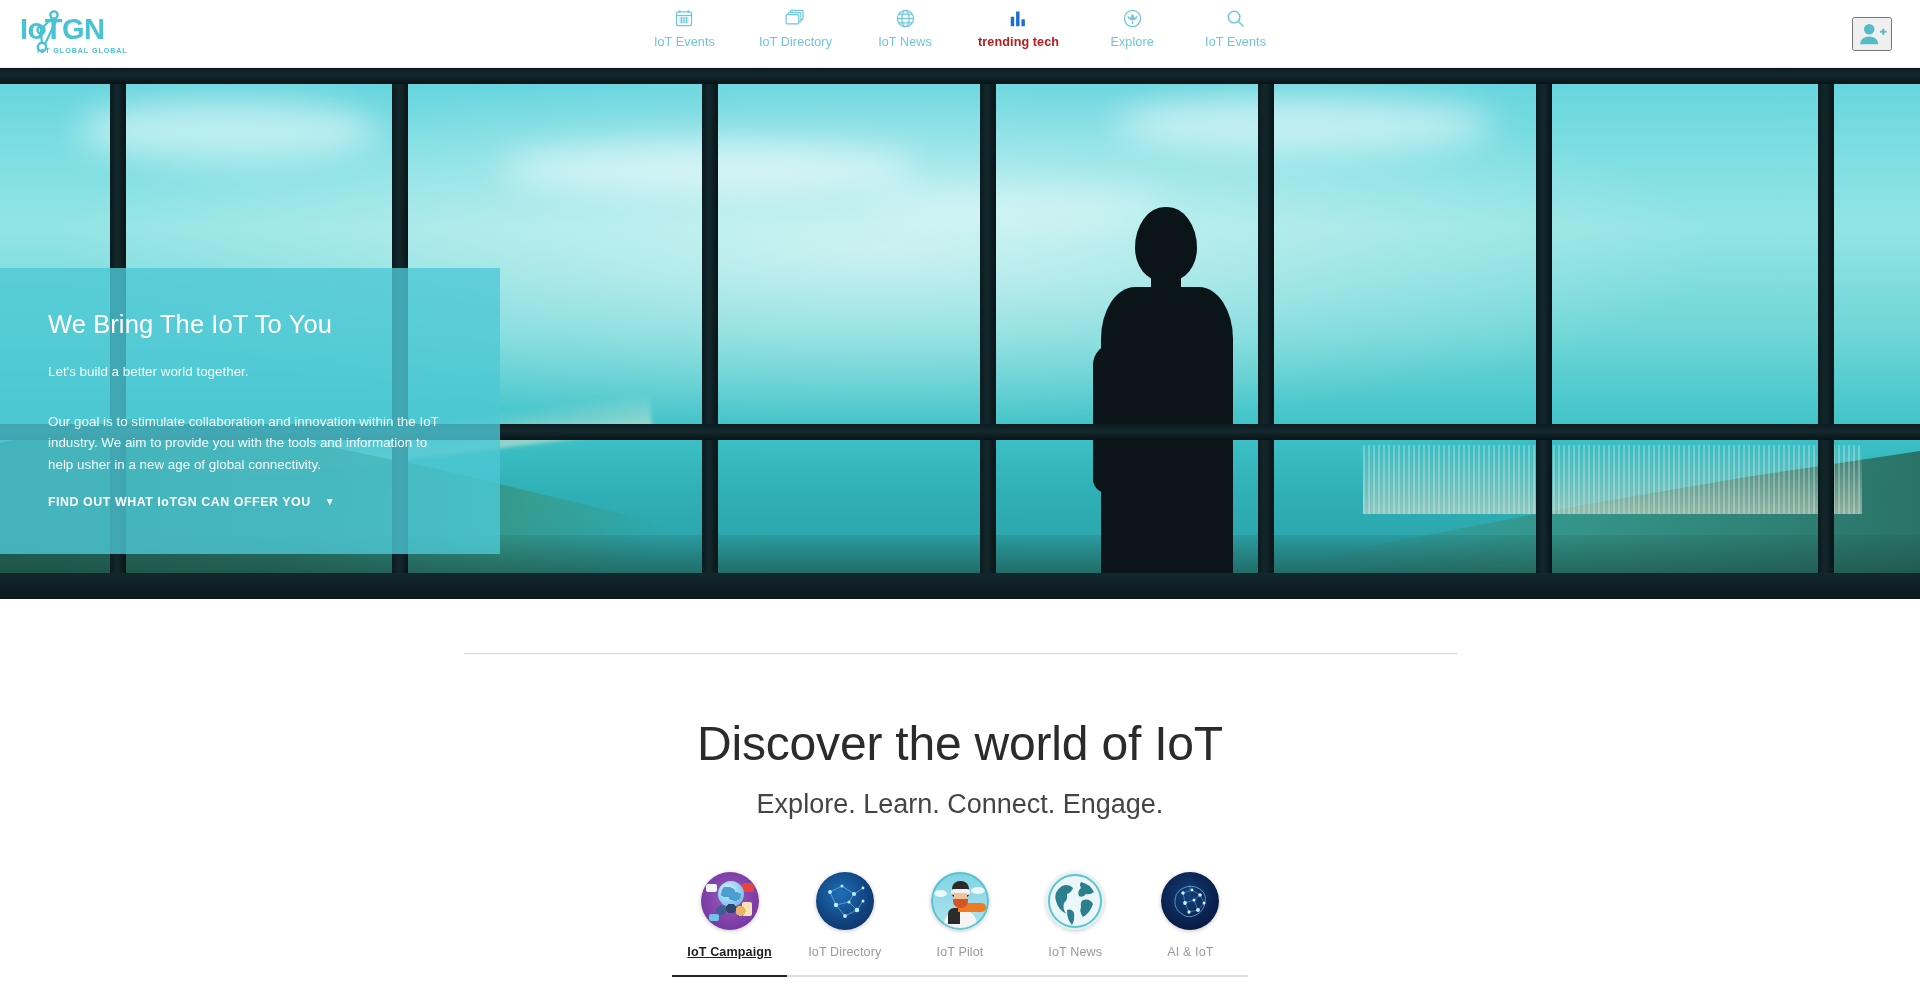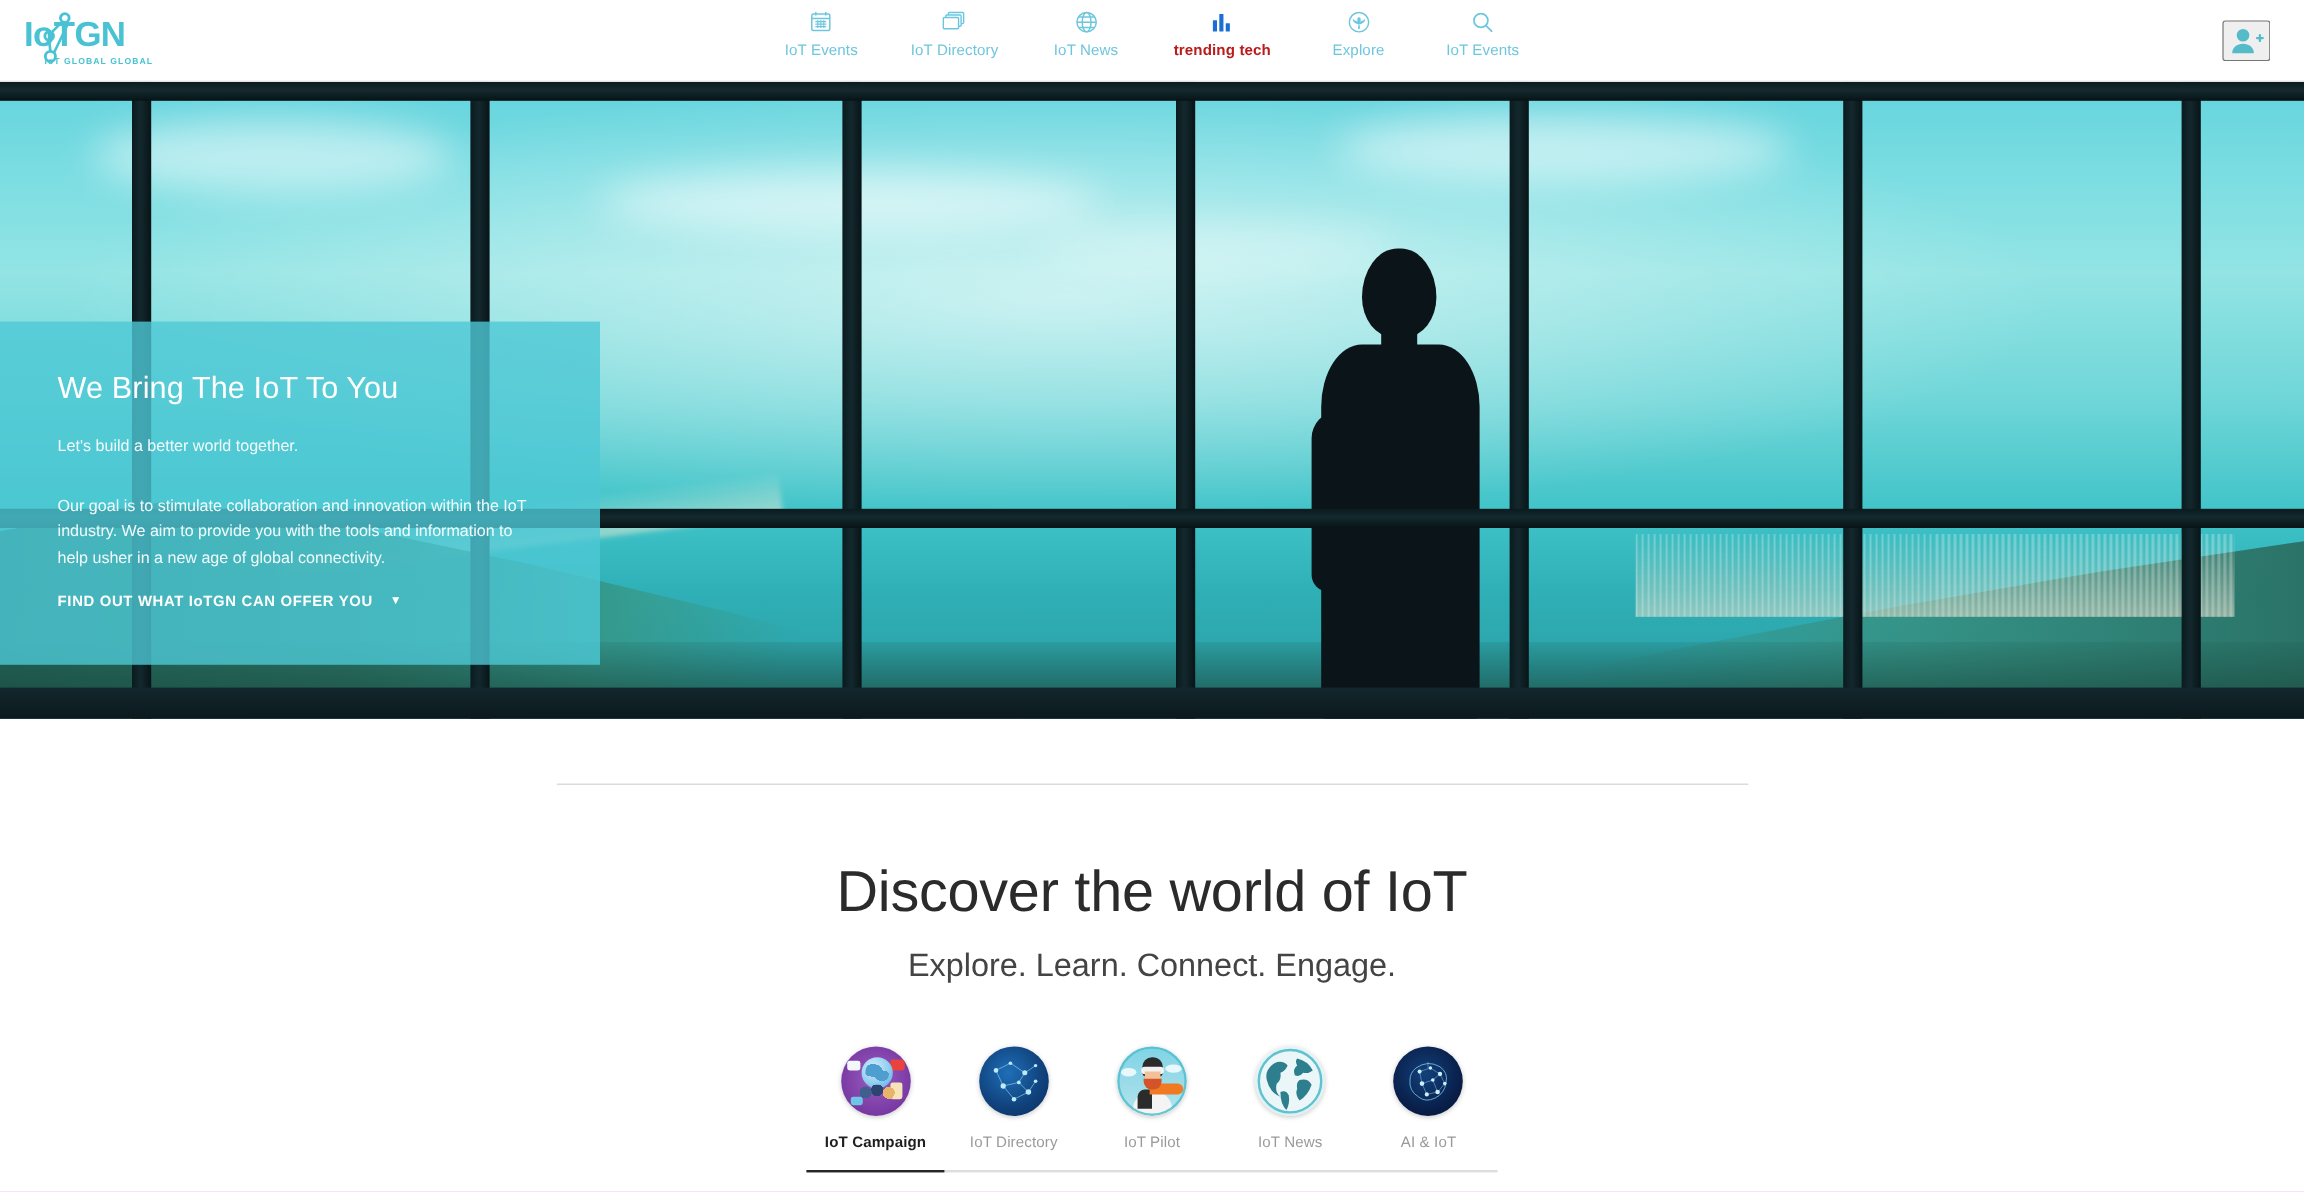--- a/index.html
+++ b/index.html
@@ -337,21 +337,21 @@
     position: relative;
     box-shadow: 0 1px 4px rgba(0,0,0,.22);
   }
   .tab-label {
     margin-top: 15px;
     font-size: 12.6px;
     color: #9a9a9a;
     white-space: nowrap;
     letter-spacing: .1px;
   }
-  .tab.active .tab-label { color: #1f1f1f; font-weight: bold; }
+  .tab.active .tab-label { color: #1f1f1f; font-weight: bold; text-decoration: underline; }
 
   .tab-underline {
     position: relative;
     margin-top: 16px;
     height: 2px;
     background: #dddddd;
     width: 576px;
   }
   .tab-underline-active {
     position: absolute;

